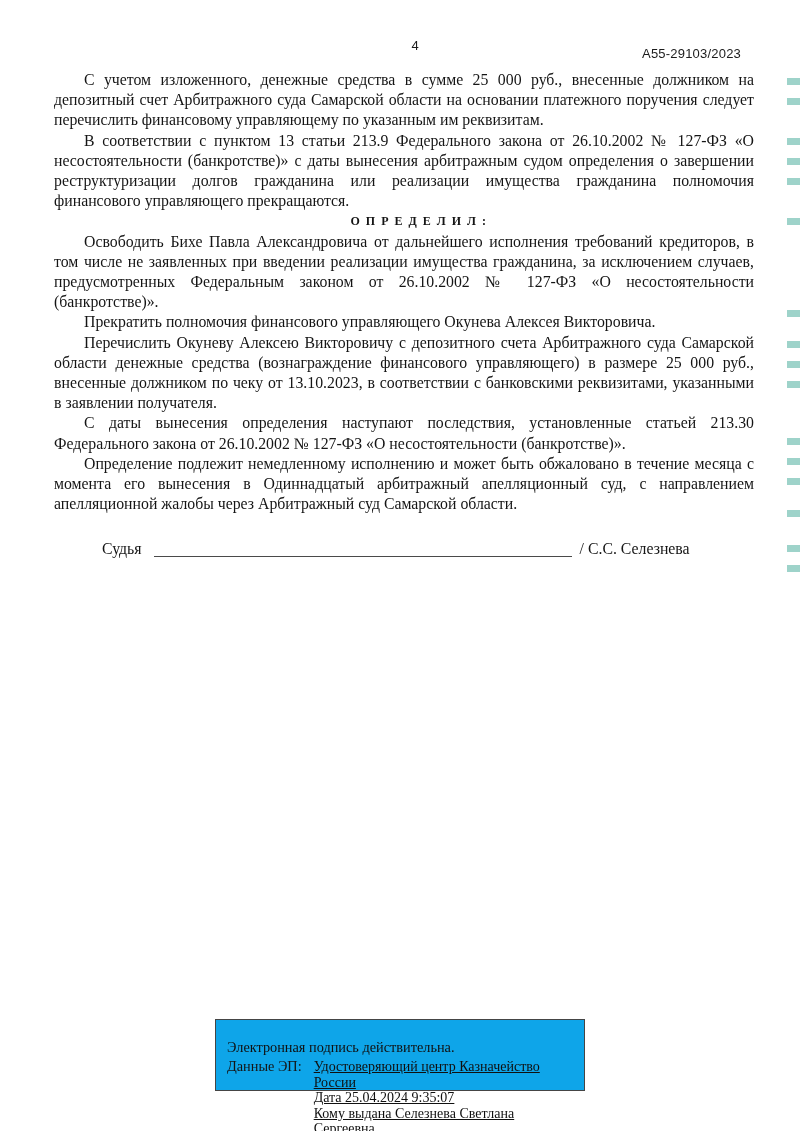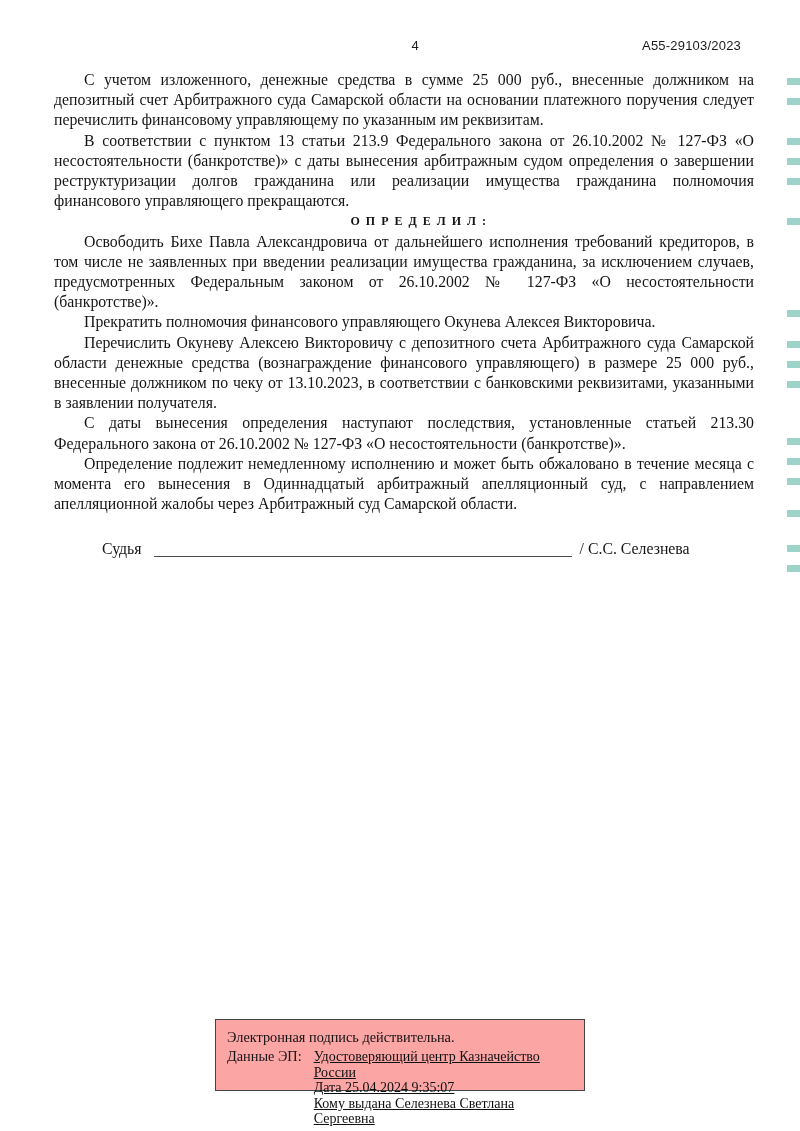--- a/index.html
+++ b/index.html
@@ -18,21 +18,21 @@
     top: 38px; left: 65px; width: 700px; height: 18px;
     font-family: "Liberation Sans", sans-serif;
     font-size: 13px;
     color: #1b1b1b;
   }
   .page-num {
     position: absolute; left: 0; right: 0;
     text-align: center;
   }
   .case-num {
-    position: absolute; right: 24px; top: 0;
+    position: absolute; right: 24px; top: 8px;
     letter-spacing: 0.2px;
   }
   
   .content {
     position: absolute;
     top: 70px; left: 54px; width: 700px;
     font-size: 15.8px;
     line-height: 20.2px;
     text-align: justify;
   }
@@ -64,22 +64,22 @@
     height: 12px;
   }
   .sig-name { white-space: nowrap; }
   
   .stamp {
     position: absolute;
     left: 215px; top: 1019px;
     width: 370px; height: 72px;
     box-sizing: border-box;
     border: 1px solid #454545;
-    background: #fca5a5;
-    padding: 8px 10px 4px 11px;
+    background: #0ea5e9;
+    padding: 18px 10px 4px 11px;
   }
   .stamp-line1 {
     font-size: 14.3px;
     line-height: 18px;
     color: #101010;
   }
   .stamp-row {
     display: flex;
     align-items: flex-start;
     margin-top: 2px;

